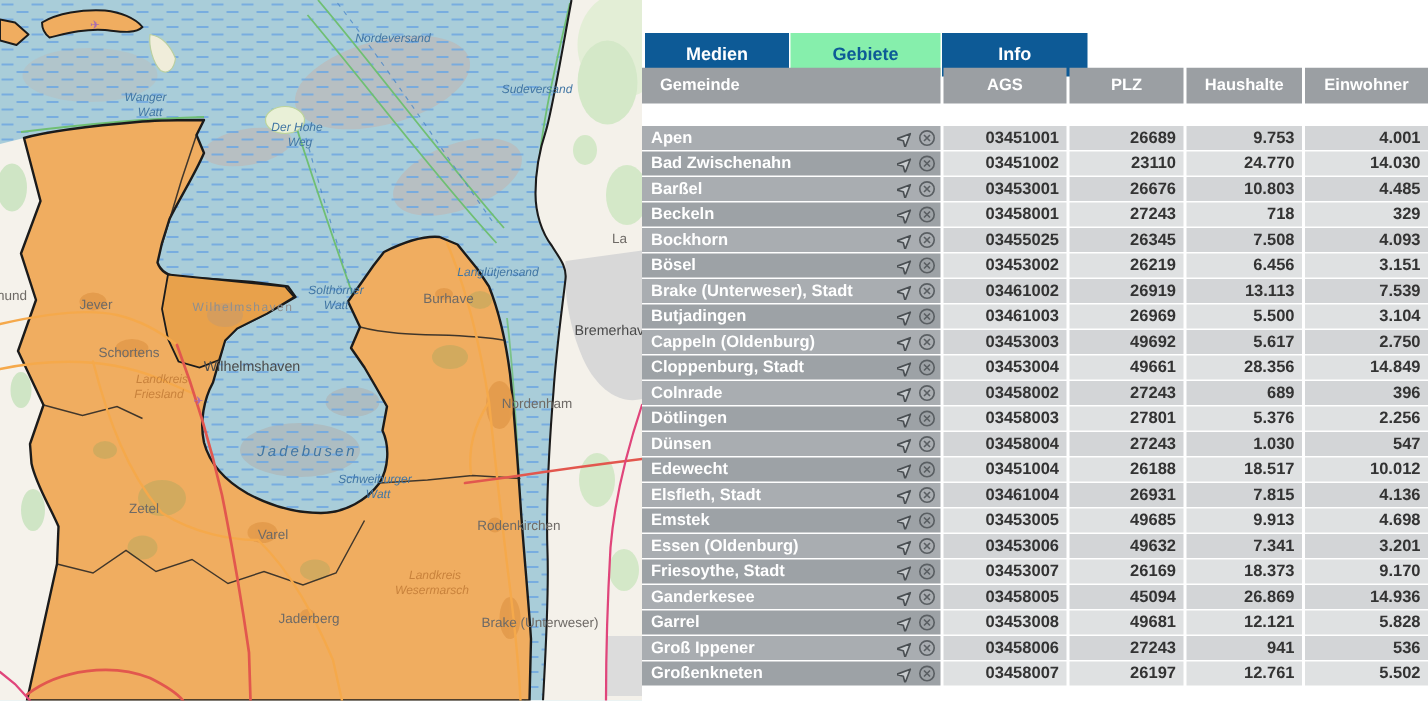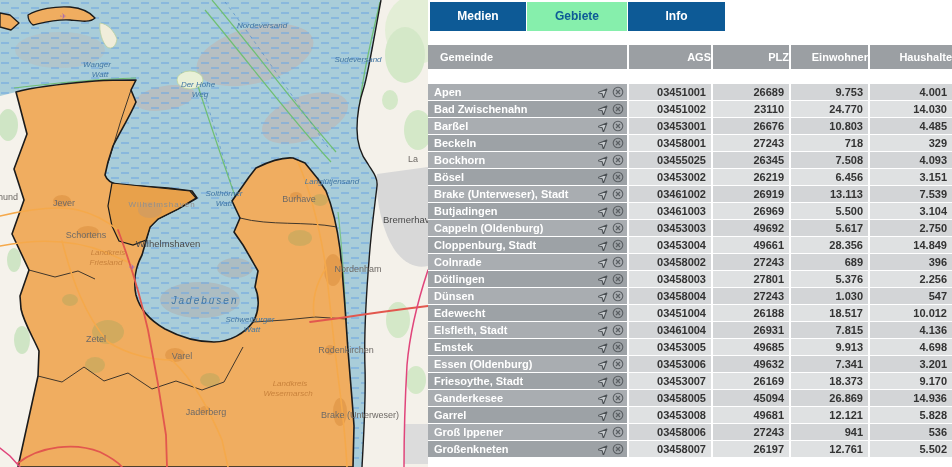--- a/index.html
+++ b/index.html
@@ -13,27 +13,27 @@
   .wlbl-lg{fill:#4176a4;font-style:italic;font-size:10px;letter-spacing:2px;}
   .plbl{fill:#6e6a66;font-size:9px;}
   .plbl-sm{fill:#8f8f8f;font-size:8px;letter-spacing:1px;}
   .city{fill:#4a4a4a;font-size:9.5px;}
   .dlbl{fill:#c8823c;font-style:italic;font-size:8px;}
 
   
   .panel{position:absolute;left:428px;top:0;width:524px;height:467px;background:#fff;}
   .tabs{position:absolute;top:2px;left:2px;display:flex;gap:1px;}
   .tab{width:96px;height:29px;line-height:29px;text-align:center;
-       font-size:12px;font-weight:bold;cursor:pointer;}
+       font-size:12px;font-weight:bold;cursor:pointer;margin-top:20px;}
   .tab-dark{background:#0d5a96;color:#fff;}
   .tab-light{background:#86efac;color:#0d5a96;}
   .table{position:absolute;top:45px;left:0;width:524px;height:422px;overflow:hidden;}
   .grid-row{display:grid;grid-template-columns:199px 82px 76px 77px 82px;column-gap:2px;}
   .thead .cell{background:#9b9fa3;color:#fff;font-size:11px;font-weight:bold;
-               height:24px;line-height:24px;text-align:right;overflow:hidden;}
+               height:24px;line-height:24px;text-align:center;overflow:hidden;}
   .thead .col-gemeinde{text-align:left;padding-left:12px;}
   .tbody{margin-top:15px;}
   .trow{margin-bottom:1px;height:16px;}
   .trow .cell{font-size:11px;line-height:16px;font-weight:bold;overflow:hidden;white-space:nowrap;}
   .name-cell{color:#fff;display:flex;justify-content:space-between;align-items:center;
              padding-left:6px;padding-right:3px;cursor:pointer;}
   .num{color:#333;text-align:right;padding-right:5px;}
   .trow:nth-child(odd) .name-cell{background:#a9adb1;}
   .trow:nth-child(even) .name-cell{background:#9da2a6;}
   .trow:nth-child(odd) .num{background:#d3d5d7;}
@@ -220,22 +220,22 @@
       <div class="tab tab-dark">Medien</div>
       <div class="tab tab-light" style="width:100px">Gebiete</div>
       <div class="tab tab-dark" style="width:97px">Info</div>
     </div>
 
     <div class="table">
       <div class="thead grid-row">
         <div class="cell col-gemeinde">Gemeinde</div>
         <div class="cell">AGS</div>
         <div class="cell">PLZ</div>
+        <div class="cell">Haushalte</div>
         <div class="cell">Einwohner</div>
-        <div class="cell">Haushalte</div>
       </div>
       <div class="tbody" id="tbody">
   <div class="trow grid-row">
     <div class="cell name-cell">
       <span class="gname">Apen</span>
       <span class="icons">
         <svg width="11" height="11" viewBox="0 0 12 12">
           <polygon points="6,0.8 10.4,10.6 6,8 1.6,10.6" fill="#c7cbce" stroke="#4a4f53" stroke-width="1.2" stroke-linejoin="round" transform="rotate(45 6 6)"></polygon>
         </svg>
         <svg width="12" height="12" viewBox="0 0 12 12">

